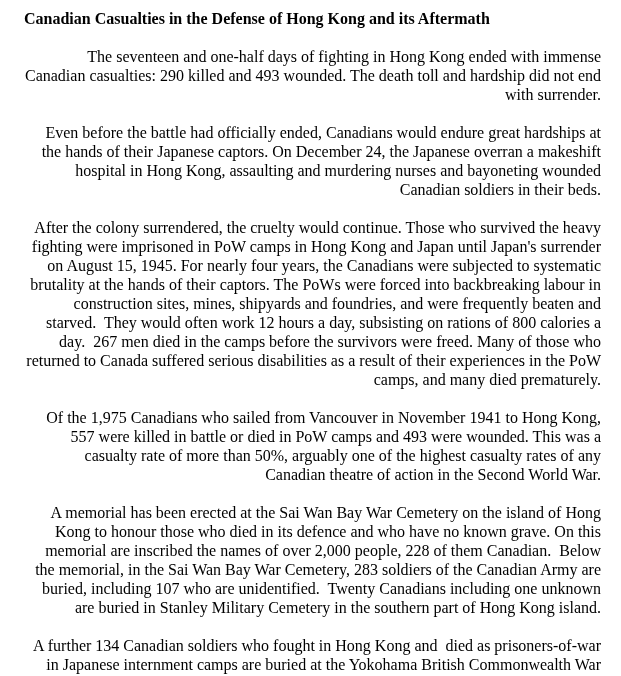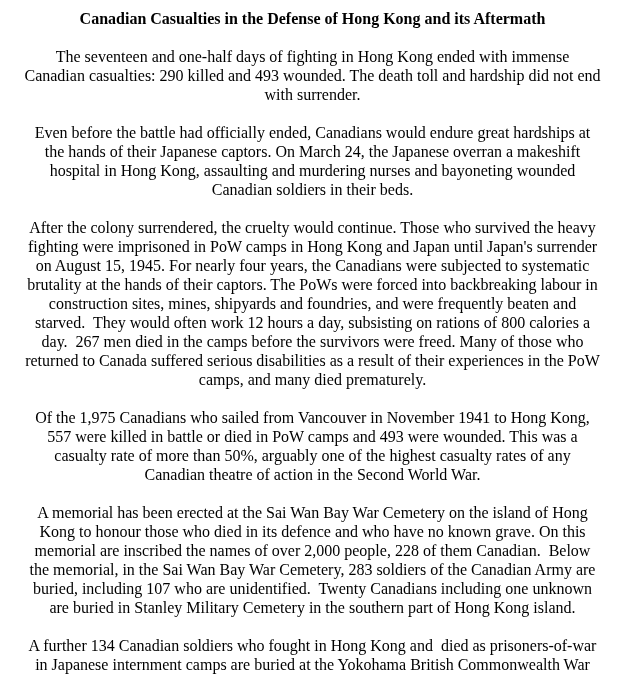--- a/index.html
+++ b/index.html
@@ -16,41 +16,40 @@
   }
   .page {
     box-sizing: border-box;
     width: 621px;
     padding: 9px 20px 0 24px;
   }
   .doc-title {
     font-size: 16px;
     line-height: 19px;
     font-weight: bold;
-    text-align: center;
     margin: 0 0 19px 0;
     white-space: pre-wrap;
   }
   .doc-paragraph {
     font-size: 16px;
     line-height: 19px;
     margin: 0 0 19px 0;
-    text-align: center;
+    text-align: right;
     white-space: pre-wrap;
   }
 </style>
 </head>
 <body>
 
 <div class="page">
   <h1 class="doc-title">Canadian Casualties in the Defense of Hong Kong and its Aftermath</h1>
 
   <p class="doc-paragraph">The seventeen and one-half days of fighting in Hong Kong ended with immense Canadian casualties: 290 killed and 493 wounded. The death toll and hardship did not end with surrender.</p>
 
-  <p class="doc-paragraph">Even before the battle had officially ended, Canadians would endure great hardships at the hands of their Japanese captors. On March 24, the Japanese overran a makeshift hospital in Hong Kong, assaulting and murdering nurses and bayoneting wounded Canadian soldiers in their beds.</p>
+  <p class="doc-paragraph">Even before the battle had officially ended, Canadians would endure great hardships at the hands of their Japanese captors. On December 24, the Japanese overran a makeshift hospital in Hong Kong, assaulting and murdering nurses and bayoneting wounded Canadian soldiers in their beds.</p>
 
   <p class="doc-paragraph">After the colony surrendered, the cruelty would continue. Those who survived the heavy fighting were imprisoned in PoW camps in Hong Kong and Japan until Japan's surrender on August 15, 1945. For nearly four years, the Canadians were subjected to systematic brutality at the hands of their captors. The PoWs were forced into backbreaking labour in construction sites, mines, shipyards and foundries, and were frequently beaten and starved.  They would often work 12 hours a day, subsisting on rations of 800 calories a day.  267 men died in the camps before the survivors were freed. Many of those who returned to Canada suffered serious disabilities as a result of their experiences in the PoW camps, and many died prematurely.</p>
 
   <p class="doc-paragraph">Of the 1,975 Canadians who sailed from Vancouver in November 1941 to Hong Kong,  557 were killed in battle or died in PoW camps and 493 were wounded. This was a casualty rate of more than 50%, arguably one of the highest casualty rates of any Canadian theatre of action in the Second World War.</p>
 
   <p class="doc-paragraph">A memorial has been erected at the Sai Wan Bay War Cemetery on the island of Hong Kong to honour those who died in its defence and who have no known grave. On this memorial are inscribed the names of over 2,000 people, 228 of them Canadian.  Below the memorial, in the Sai Wan Bay War Cemetery, 283 soldiers of the Canadian Army are buried, including 107 who are unidentified.  Twenty Canadians including one unknown are buried in Stanley Military Cemetery in the southern part of Hong Kong island.</p>
 
   <p class="doc-paragraph">A further 134 Canadian soldiers who fought in Hong Kong and  died as prisoners-of-war in Japanese internment camps are buried at the Yokohama British Commonwealth War Cemetery, located at Hodogaya near Yokohama, Japan.</p>
 </div>
 

